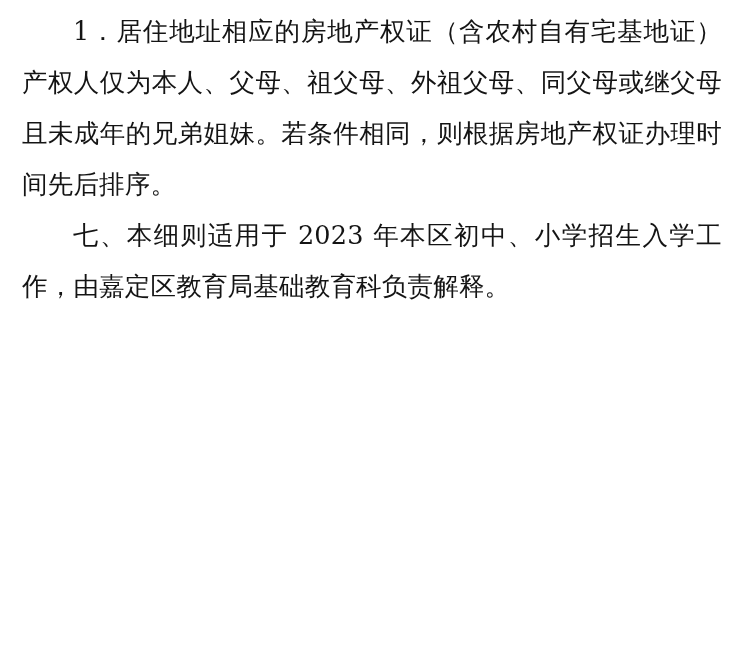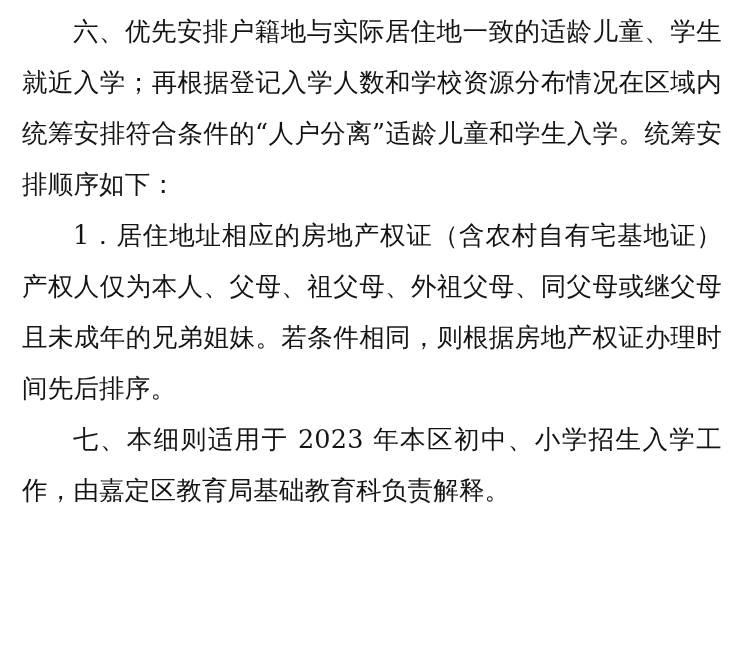--- a/index.html
+++ b/index.html
@@ -37,17 +37,16 @@
   }
   p.para + p.para {
     margin-top: 0;
   }
 </style>
 </head>
 <body>
 
 <div class="page">
   <div class="doc-body">
-    <p class="para">六、优先安排户籍地与实际居住地一致的适龄儿童、学生就近入学；再根据登记入学人数和学校资源分布情况在区域内统筹安排符合条件的“人户分离”适龄儿童和学生入学。统筹安排顺序如下：</p>
     <p class="para">1．居住地址相应的房地产权证（含农村自有宅基地证）产权人仅为本人、父母、祖父母、外祖父母、同父母或继父母且未成年的兄弟姐妹。若条件相同，则根据房地产权证办理时间先后排序。</p>
     <p class="para">七、本细则适用于 2023 年本区初中、小学招生入学工作，由嘉定区教育局基础教育科负责解释。</p>
   </div>
 </div>
 
 </body></html>

